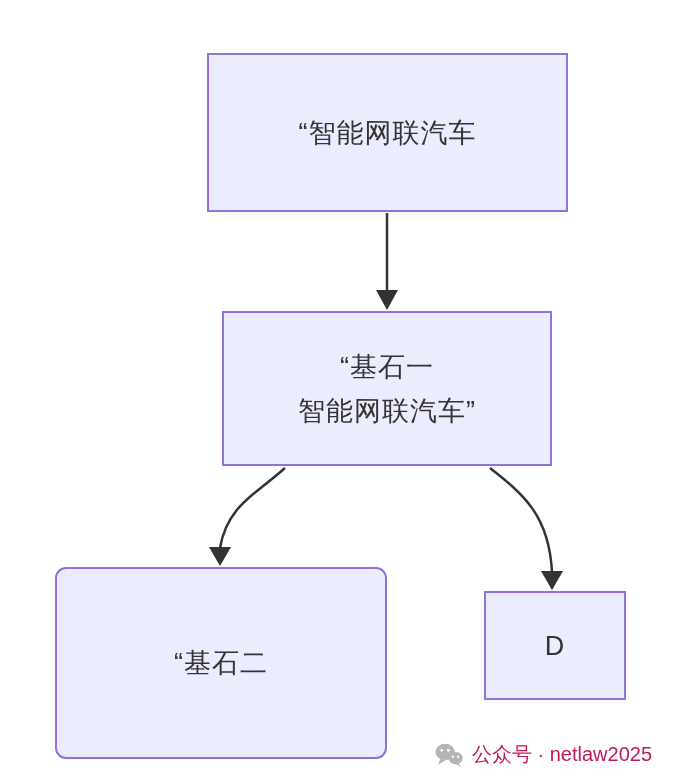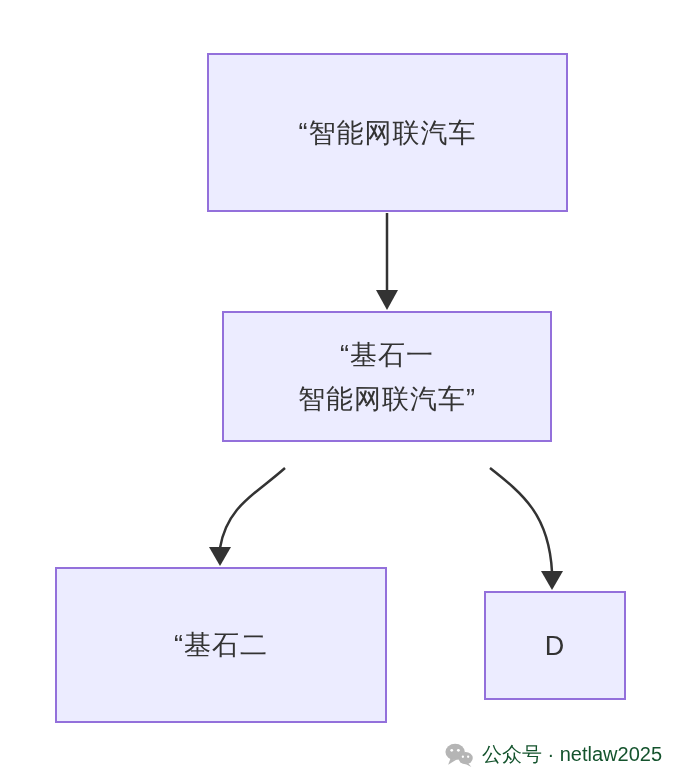--- a/index.html
+++ b/index.html
@@ -36,32 +36,32 @@
     color: #333333;
     font-size: 27px;
     line-height: 44px;
     letter-spacing: 1px;
   }
   .node .line {
     display: block;
     white-space: nowrap;
   }
   #node-a { left: 207px; top: 53px;  width: 361px; height: 159px; }
-  #node-b { left: 222px; top: 311px; width: 330px; height: 131px; justify-content: center; }
-  #node-c { left: 55px;  top: 567px; width: 332px; height: 156px; }
+  #node-b { left: 222px; top: 311px; width: 330px; height: 155px; justify-content: center; }
+  #node-c { left: 55px;  top: 567px; width: 332px; height: 192px; border-radius: 11px; }
   #node-d { left: 484px; top: 591px; width: 142px; height: 109px; }
 
   .watermark {
     position: absolute;
-    right: 18px;
+    right: 28px;
     bottom: 12px;
     display: flex;
     align-items: center;
     gap: 9px;
-    color: #14532d;
+    color: #be185d;
     font-size: 20px;
     white-space: nowrap;
   }
   .watermark svg { display: block; }
 </style>
 </head>
 <body>
 
 <div class="canvas">
 

